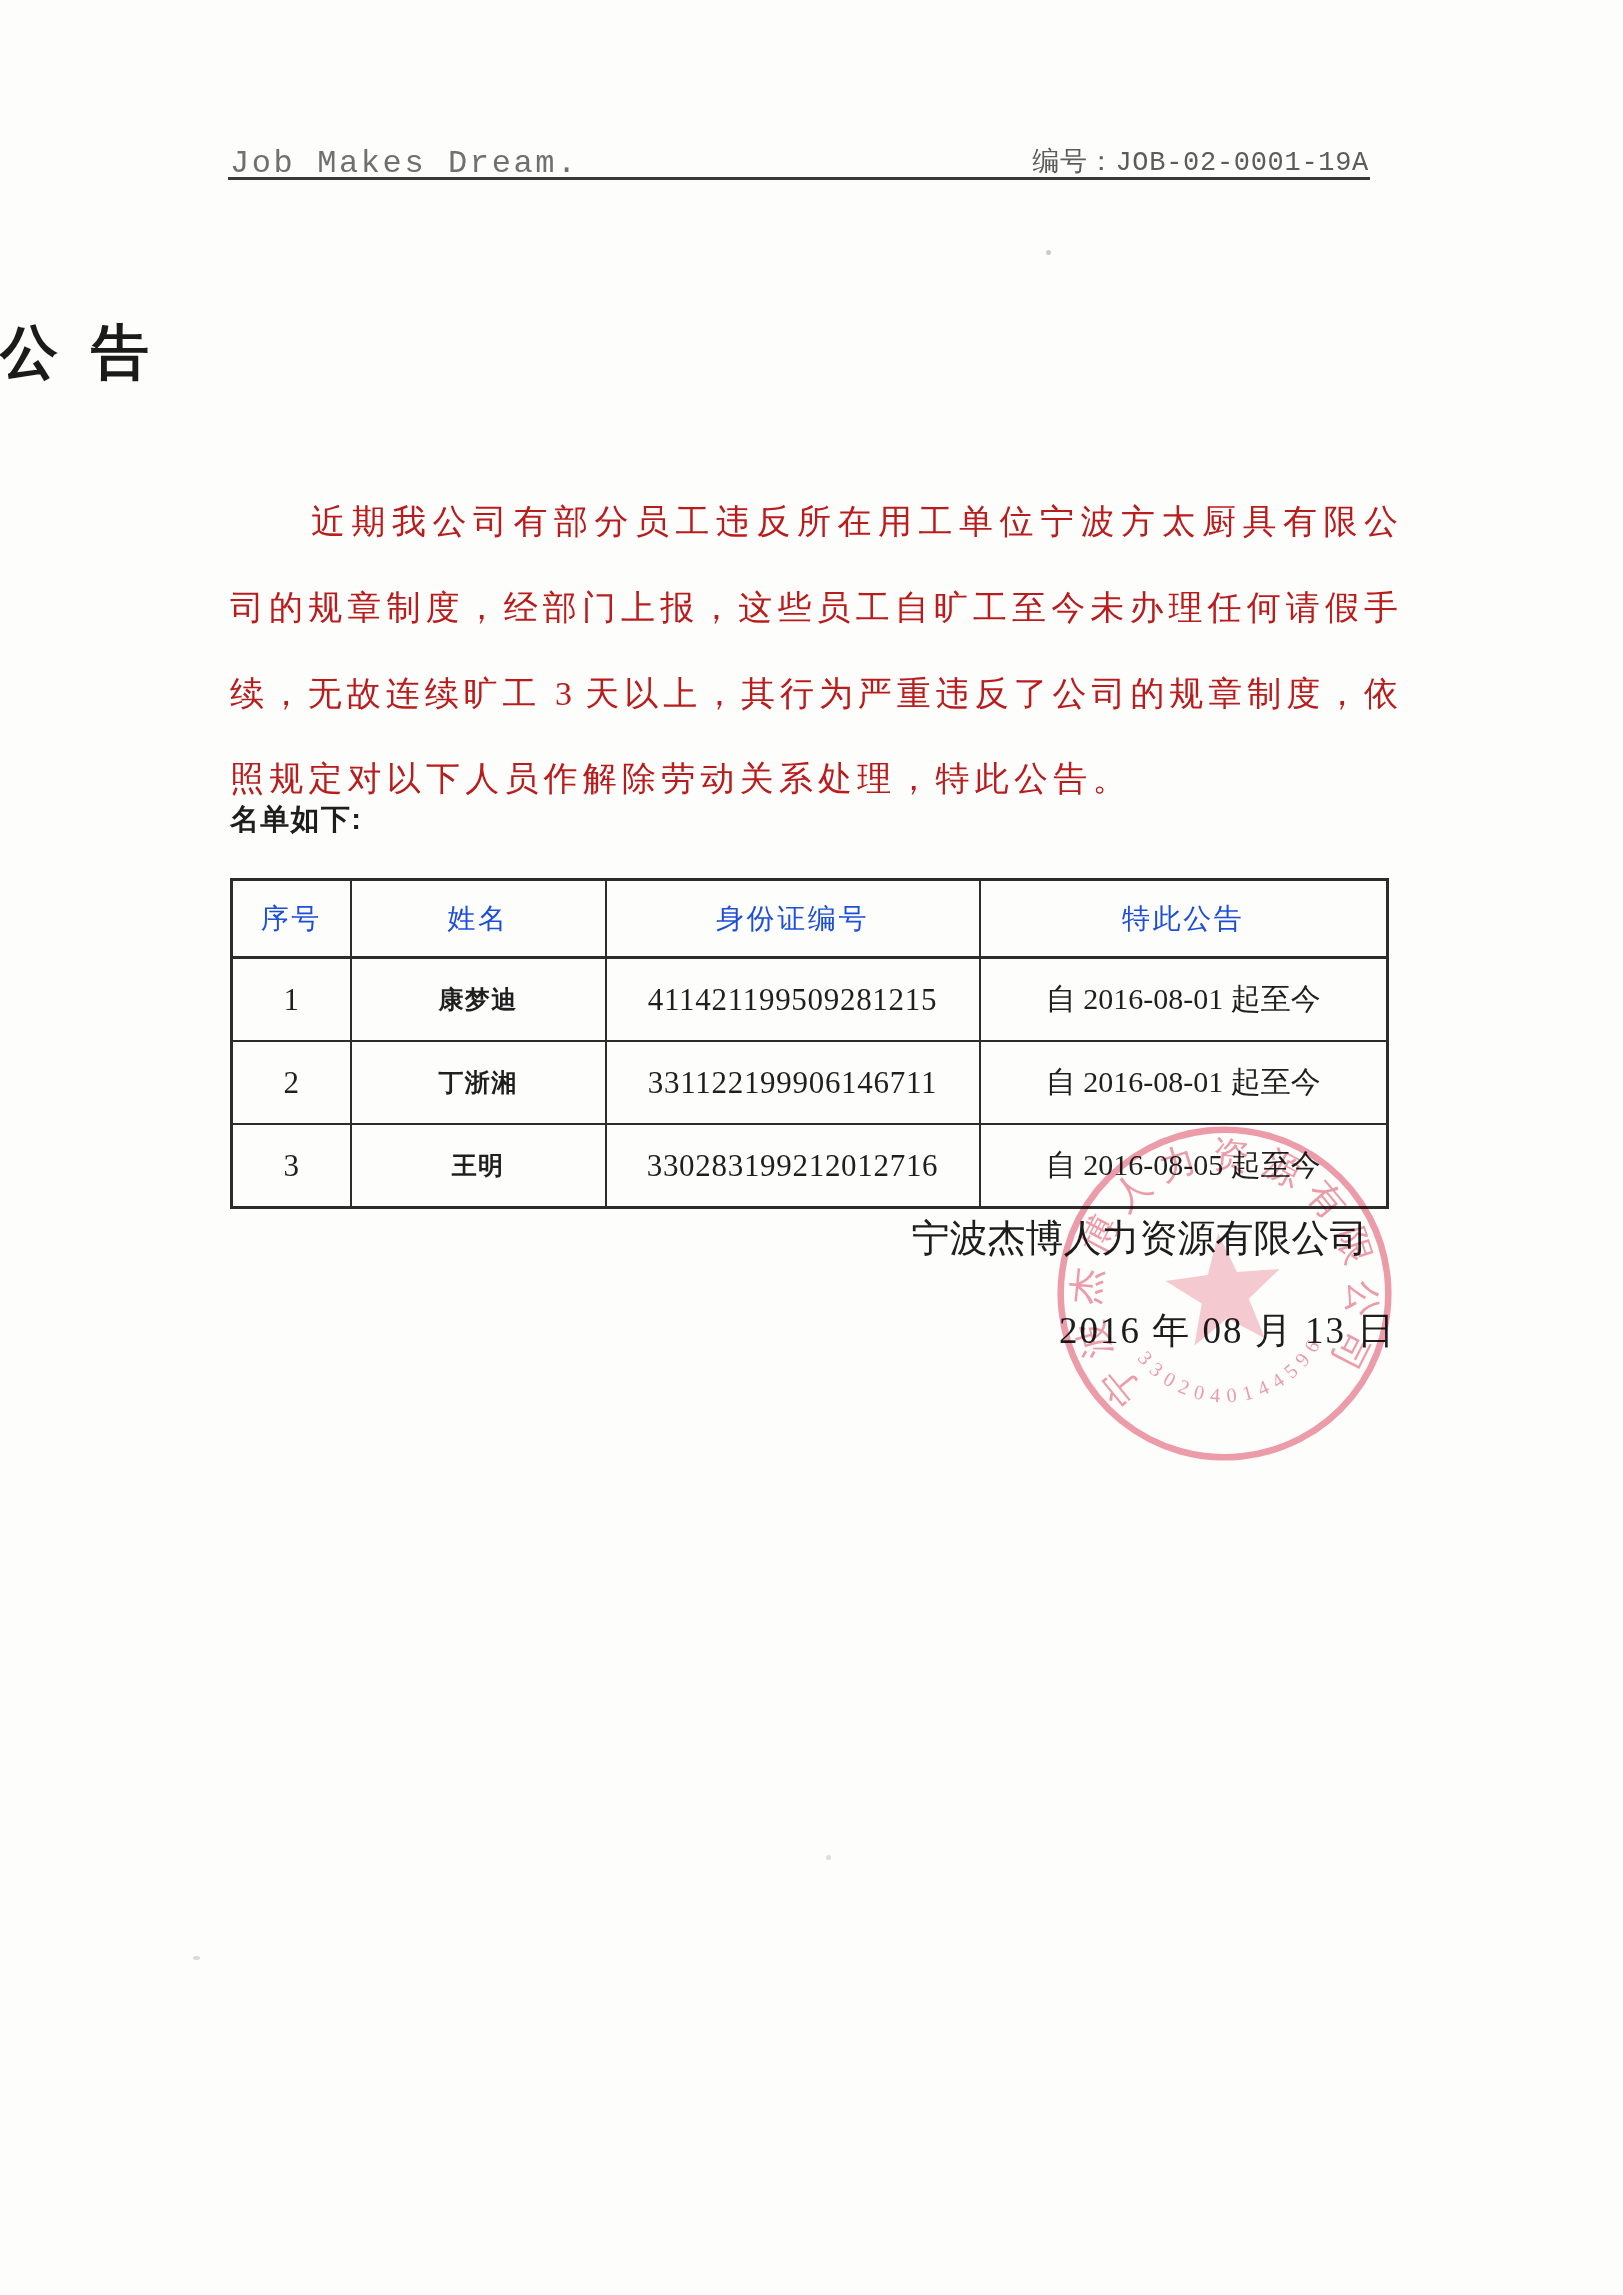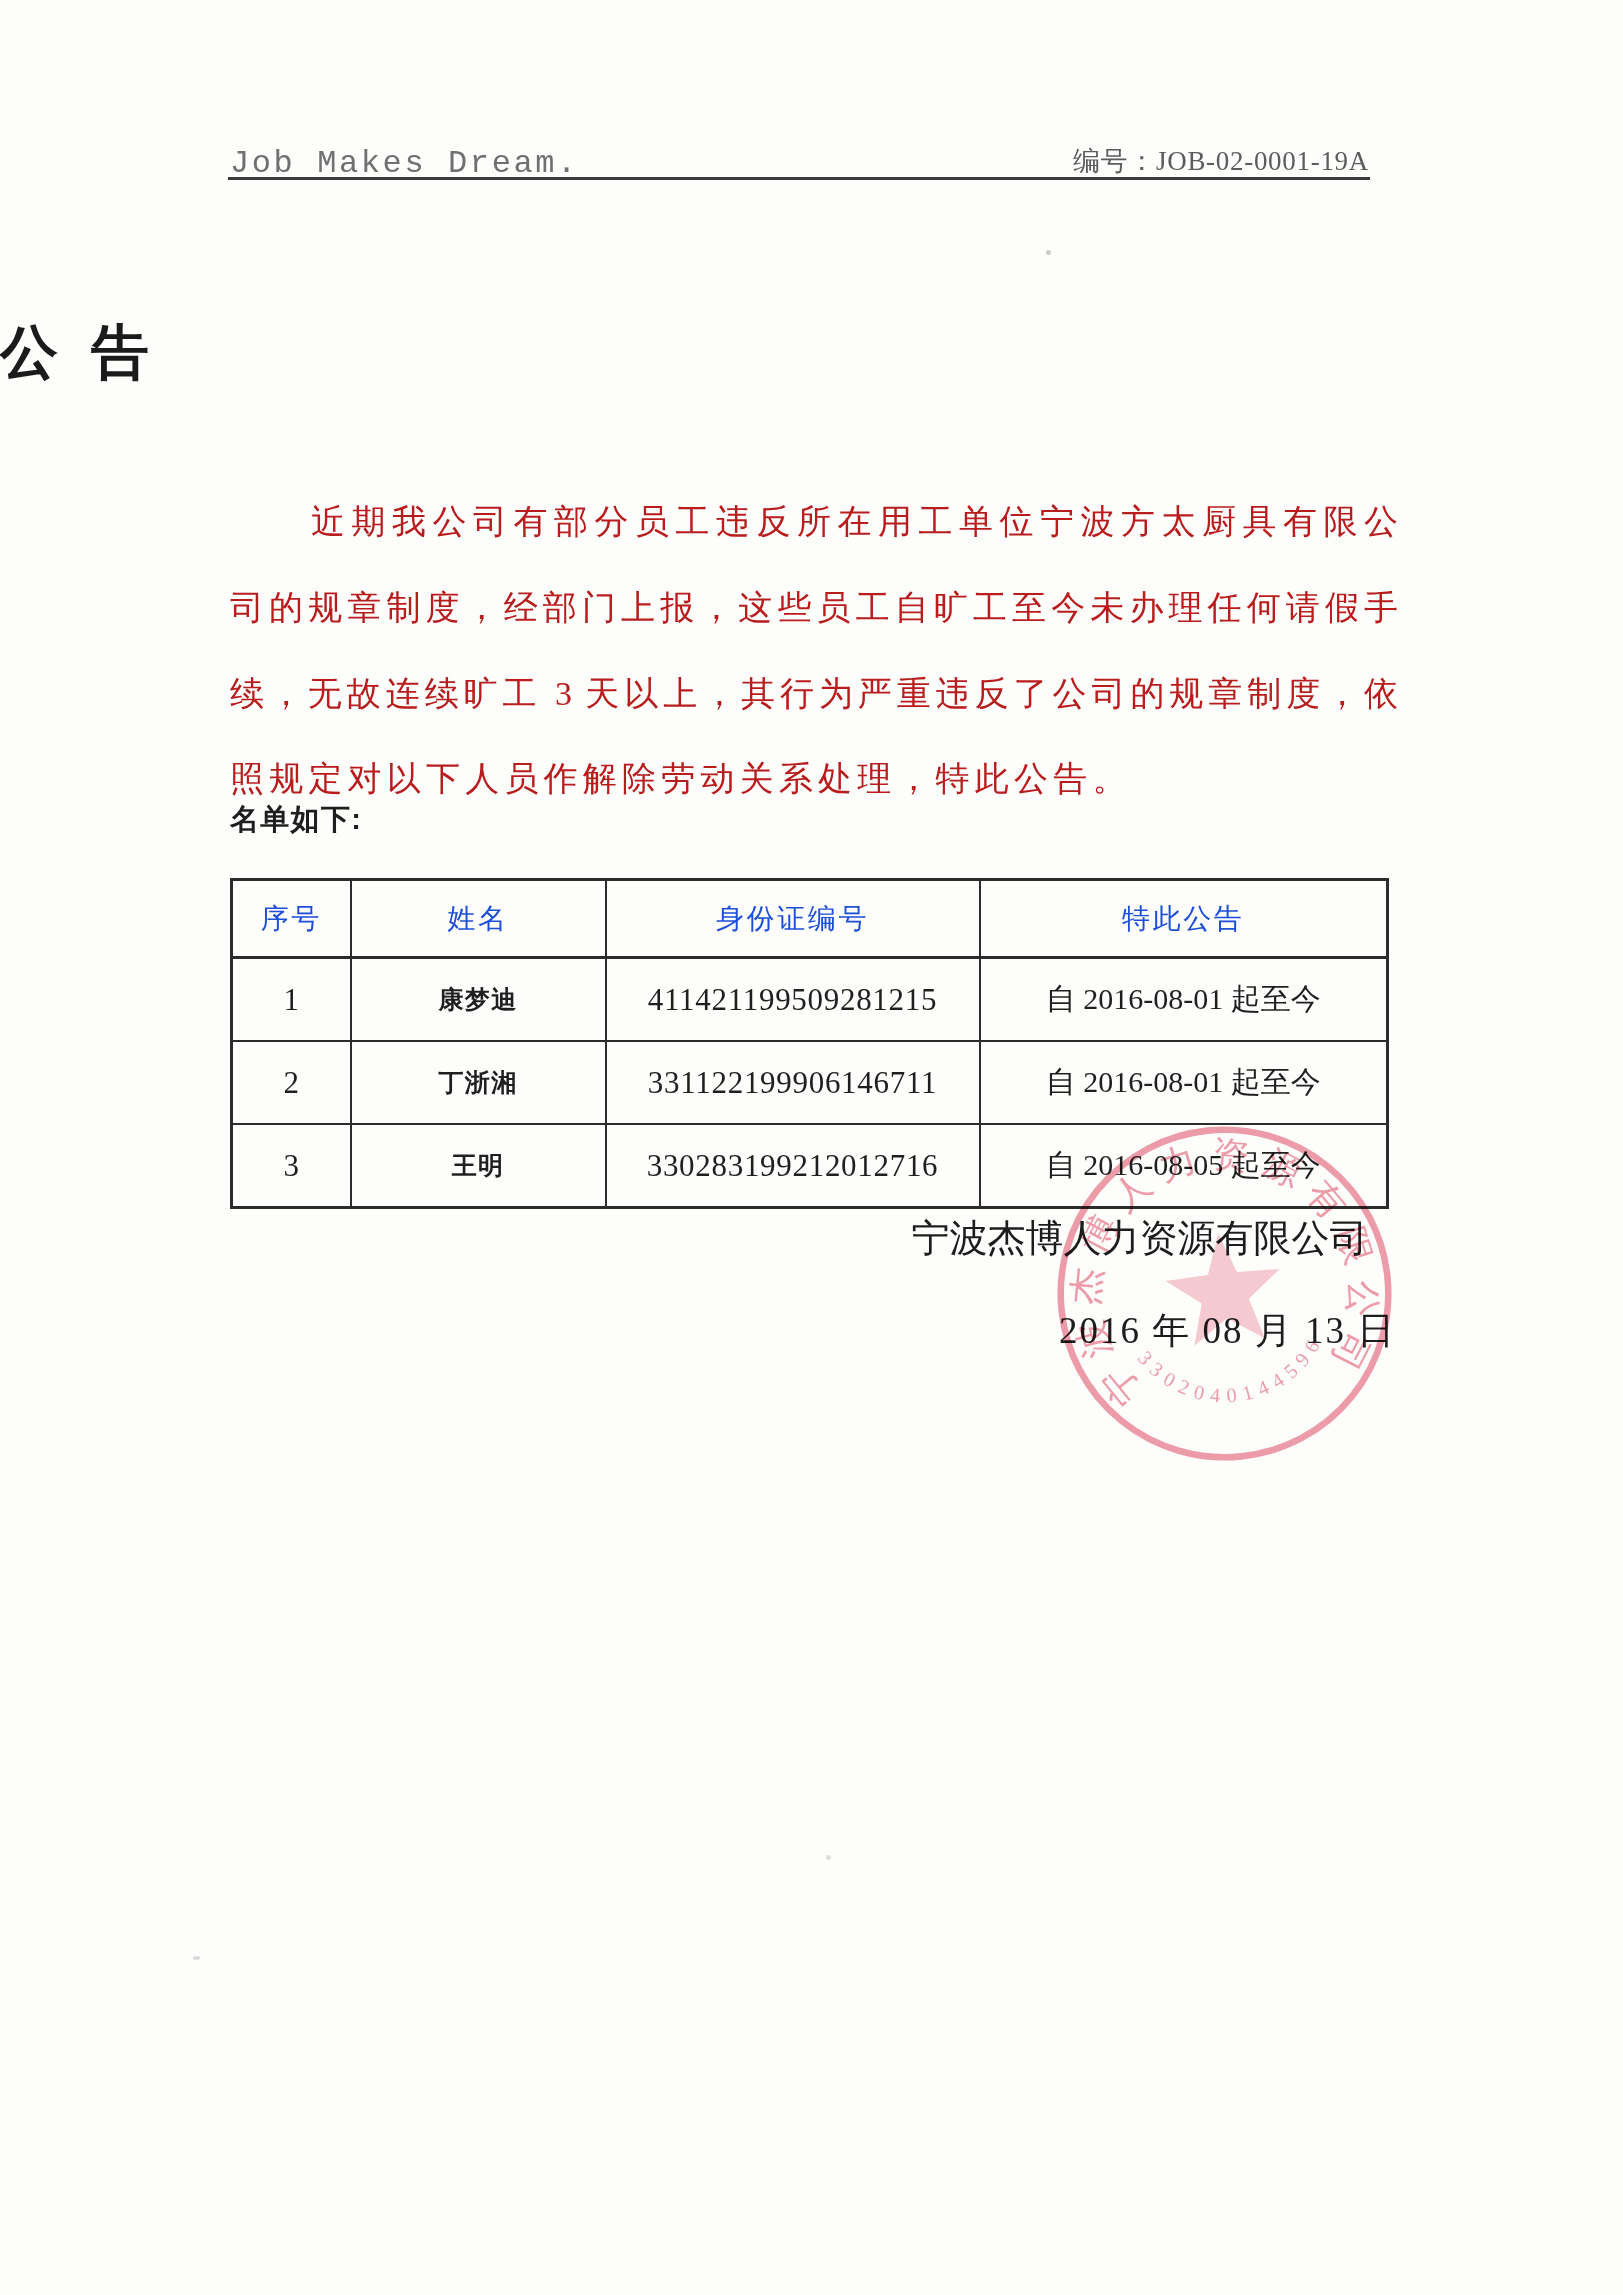--- a/index.html
+++ b/index.html
@@ -10,21 +10,21 @@
     color:#242424;
   }
   
   .header-slogan{
     position:absolute;left:230px;top:145px;
     font-family:"Liberation Mono","DejaVu Sans Mono",monospace;
     font-size:32px;color:#707070;letter-spacing:2.6px;white-space:nowrap;
   }
   .doc-number{
     position:absolute;top:143px;right:254px;
-    font-family:Liberation Serif, serif;
+    font-family:Liberation Mono, monospace;
     font-size:27px;color:#5c5c5c;letter-spacing:0.7px;white-space:nowrap;
   }
   .header-rule{
     position:absolute;left:228px;top:177px;width:1142px;height:3.3px;
     background:#3a3a3a;
   }
   
   .doc-title{
     position:absolute;left:0;top:314px;width:1623px;
     font-size:58px;font-weight:bold;color:#1b1b1b;letter-spacing:9.2px;white-space:nowrap;

